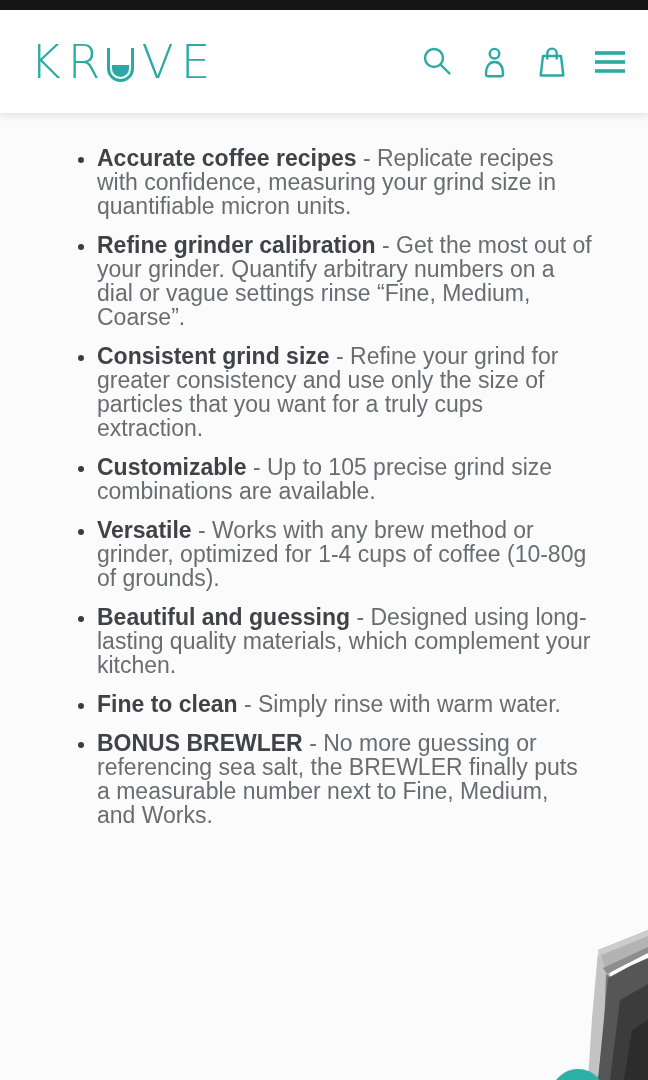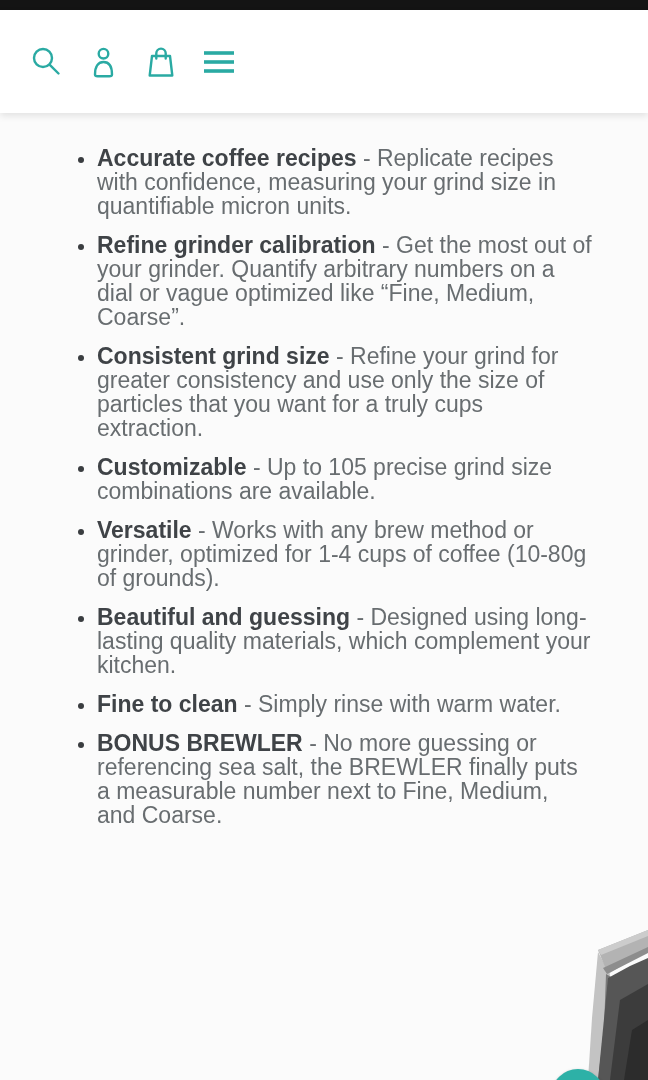--- a/index.html
+++ b/index.html
@@ -69,20 +69,25 @@
   }
 </style>
 </head>
 <body>
 
 <div class="screen">
 
   <div class="status-strip"></div>
 
   <header class="site-header">
+    <a class="logo" aria-label="KRUVE">
+      <span>KR</span>
+        <span class="logo-u"></span>
+        <span>VE</span>
+    </a>
     <nav class="header-icons">
       <button class="icon-btn">
         <svg width="33" height="33" viewBox="0 0 33 33">
           <circle cx="13" cy="13" r="9"></circle>
           <line x1="19.8" y1="19.8" x2="28.5" y2="28.5"></line>
         </svg>
       </button>
       <button class="icon-btn">
         <svg width="31" height="33" viewBox="0 0 31 33">
           <circle cx="15.5" cy="8.7" r="4.8"></circle>
@@ -106,21 +111,21 @@
   </header>
 
   <main class="content">
     <ul class="feature-list">
       <li>
         <span class="feat-title">Accurate coffee recipes</span>
         <span class="feat-body">- Replicate recipes with confidence, measuring your grind size in quantifiable micron units.</span>
       </li>
       <li>
         <span class="feat-title">Refine grinder calibration</span>
-        <span class="feat-body">- Get the most out of your grinder. Quantify arbitrary numbers on a dial or vague optimized like “Fine, Medium, Coarse”.</span>
+        <span class="feat-body">- Get the most out of your grinder. Quantify arbitrary numbers on a dial or vague settings rinse “Fine, Medium, Coarse”.</span>
       </li>
       <li>
         <span class="feat-title">Consistent grind size</span>
         <span class="feat-body">- Refine your grind for greater consistency and use only the size of particles that you want for a truly cups extraction.</span>
       </li>
       <li>
         <span class="feat-title">Customizable</span>
         <span class="feat-body">- Up to 105 precise grind size combinations are available.</span>
       </li>
       <li>
@@ -130,21 +135,21 @@
       <li>
         <span class="feat-title">Beautiful and guessing</span>
         <span class="feat-body">- Designed using long-lasting quality materials, which complement your kitchen.</span>
       </li>
       <li>
         <span class="feat-title">Fine to clean</span>
         <span class="feat-body">- Simply rinse with warm water.</span>
       </li>
       <li>
         <span class="feat-title">BONUS BREWLER</span>
-        <span class="feat-body">- No more guessing or referencing sea salt, the BREWLER finally puts a measurable number next to Fine, Medium, and Coarse.</span>
+        <span class="feat-body">- No more guessing or referencing sea salt, the BREWLER finally puts a measurable number next to Fine, Medium, and Works.</span>
       </li>
     </ul>
   </main>
 
   <div class="product-fragment">
     <svg width="60" height="152" viewBox="0 0 60 152">
       <polygon points="10,24 22,46 18,100 12,152 0,152 4,90" fill="#c3c3c3"></polygon>
       <polygon points="18,46 32,54 26,120 16,152 10,152 16,100" fill="#7a7a7a"></polygon>
       <polygon points="20,50 42,38 60,30 60,152 10,152" fill="#565656"></polygon>
       <polygon points="32,72 60,56 60,152 22,152" fill="#3c3c3c"></polygon>

